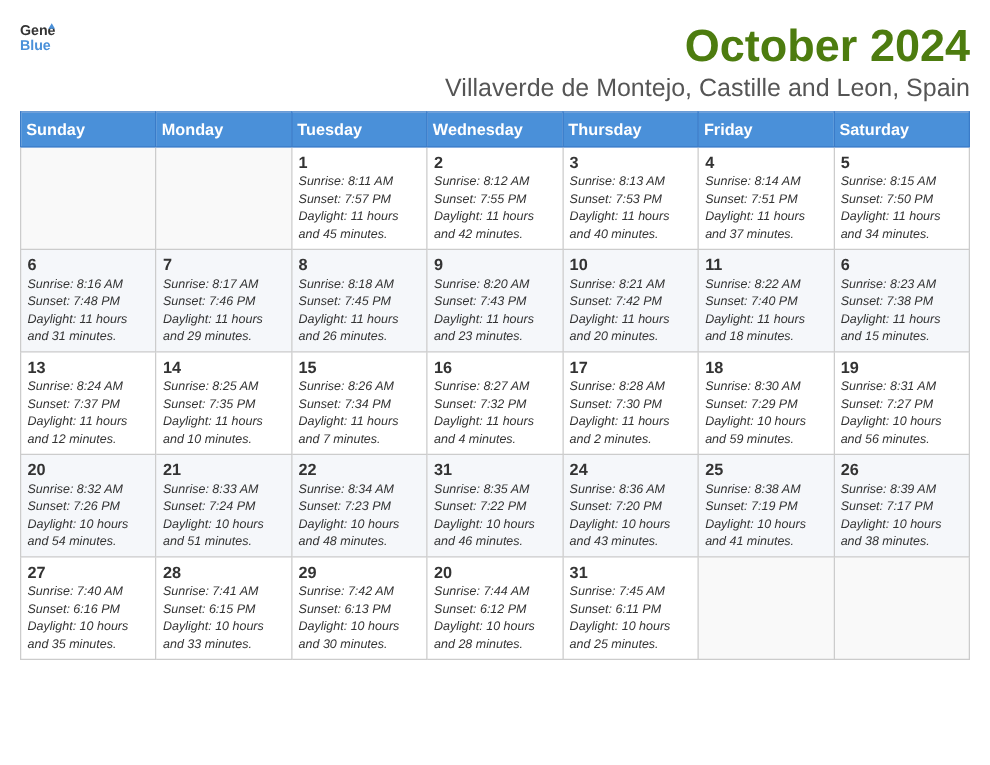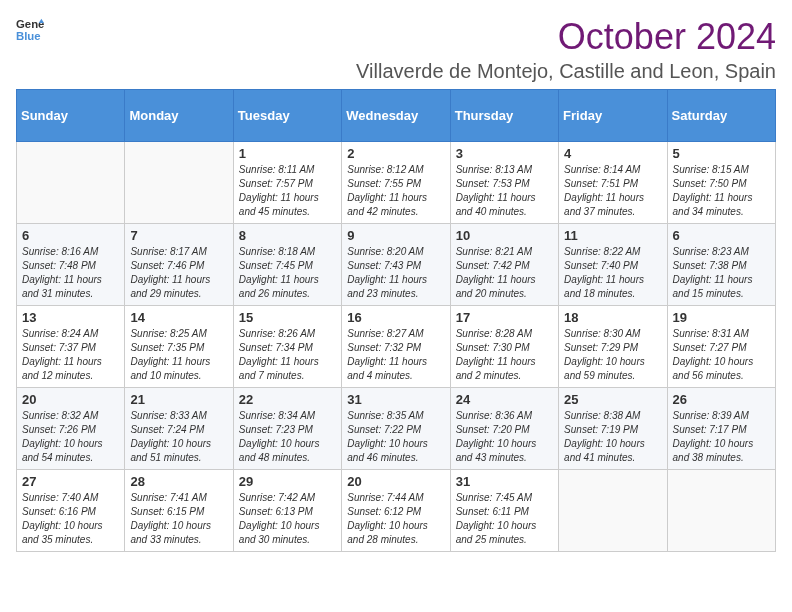--- a/index.html
+++ b/index.html
@@ -23,37 +23,37 @@
     }
     .logo-icon {
       width: 28px;
       height: 28px;
     }
     .title-block {
       text-align: right;
     }
     .month-year {
       font-size: 36px;
-      font-weight: normal;
-      color: #701a75;
+      font-weight: bold;
+      color: #4d7c0f;
     }
     .location {
       font-size: 20px;
       color: #555;
       margin-top: 2px;
     }
     .calendar {
       width: 100%;
       border-collapse: collapse;
       font-size: 11px;
     }
     .calendar thead tr th {
       background: #4a90d9;
       color: #fff;
-      padding: 18px 4px;
+      padding: 6px 4px;
       text-align: left;
       font-size: 13px;
       font-weight: bold;
       border: 1px solid #3a7bc8;
     }
     .calendar tbody tr td {
       border: 1px solid #ccc;
       vertical-align: top;
       padding: 4px 5px;
       width: calc(100%/7);

